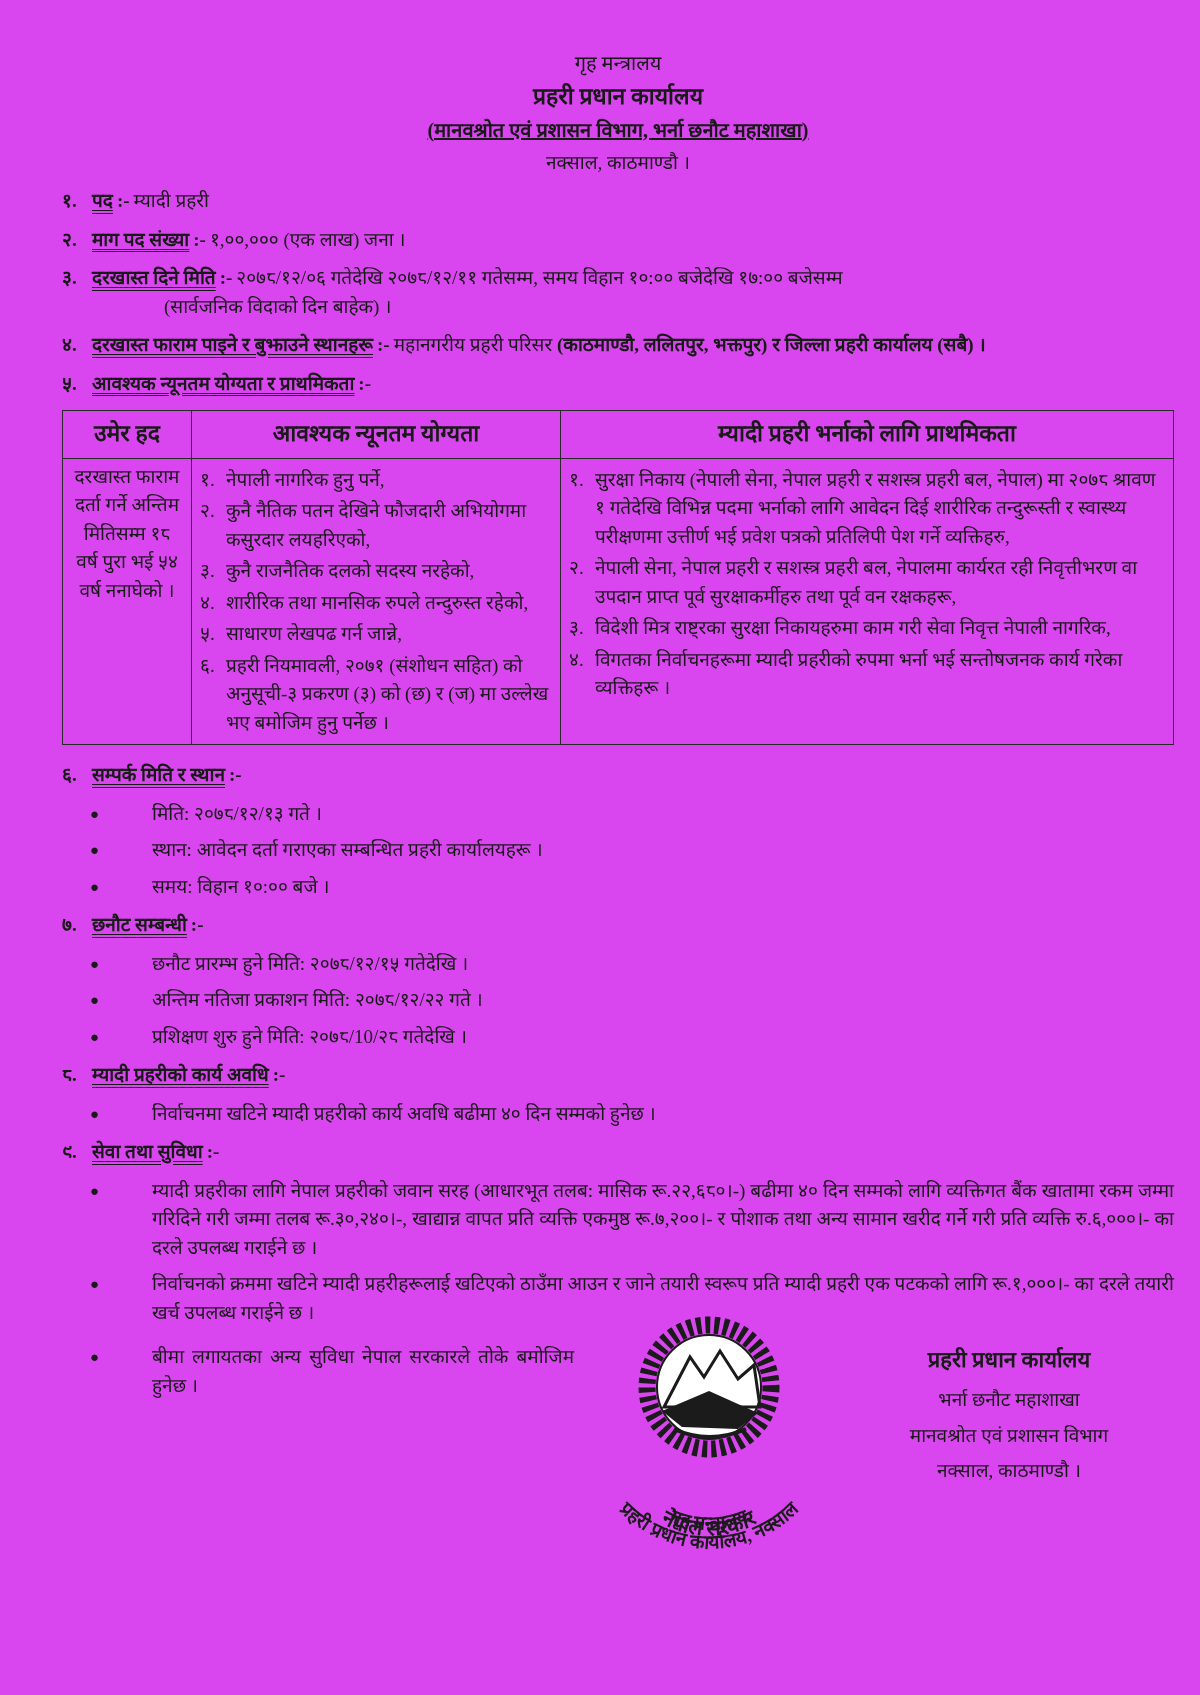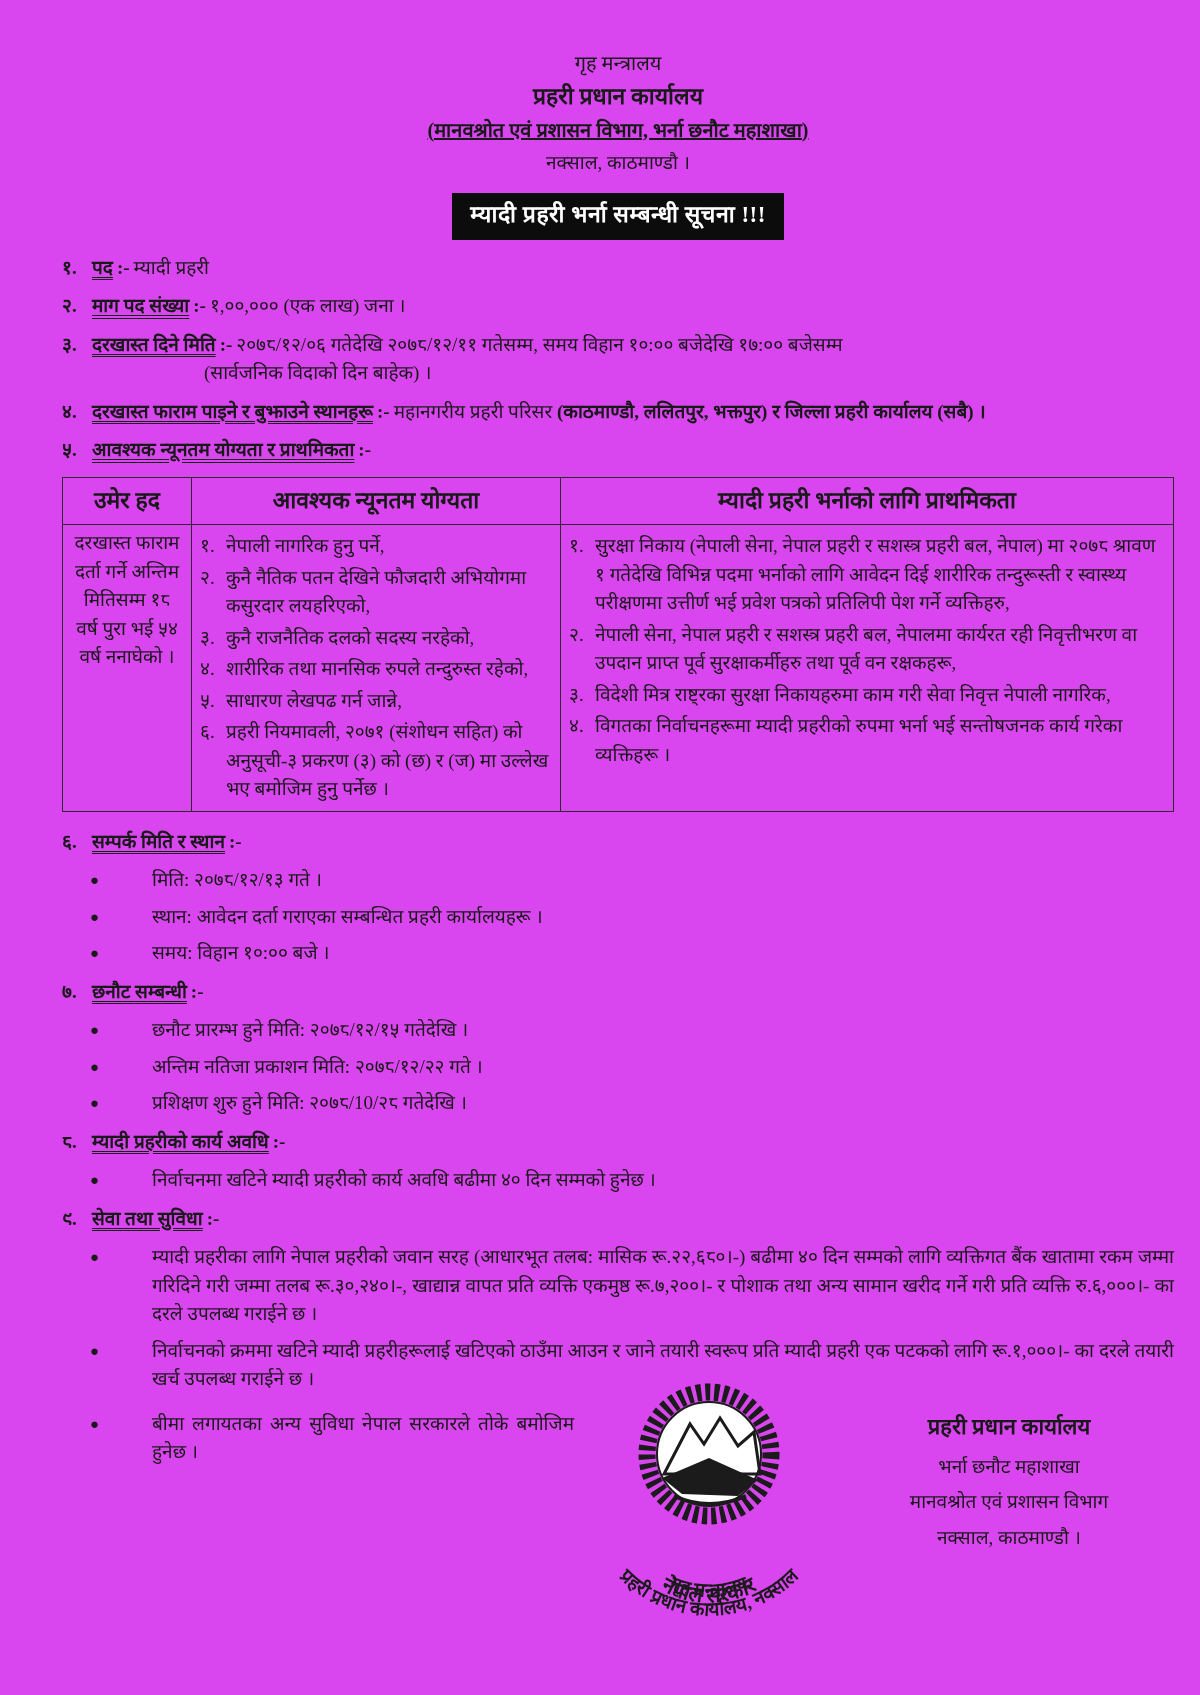--- a/index.html
+++ b/index.html
@@ -22,21 +22,21 @@
   }
   
   .intro{text-align:justify;margin:6px 0 14px 0;}
   .b{font-weight:bold;}
   
   .item{display:flex;margin:10px 0;}
   .inum{flex:0 0 30px;font-weight:bold;}
   .ibody{flex:1;}
   .ihead{font-weight:bold;text-decoration:underline;text-decoration-style:double;text-underline-offset:3px;}
   .isep{font-weight:bold;margin:0 4px 0 4px;}
-  .sub-line{margin-left:112px;}
+  .sub-line{margin-left:72px;}
   
   table.qual{border-collapse:collapse;width:100%;margin:12px 0 16px 0;}
   table.qual th,table.qual td{border:1.5px solid #2a2a2a;vertical-align:top;padding:4px 8px;}
   table.qual th{font-size:23px;font-weight:bold;padding:6px 4px;text-align:center;}
   td.agecell{width:112px;text-align:center;padding:8px 6px;}
   td.qualcell{width:352px;}
   .tl{display:flex;margin:3px 0;}
   .tlnum{flex:0 0 26px;}
   .tltext{flex:1;}
   
@@ -57,23 +57,20 @@
 
 <div class="page">
 
   <div class="hdr">
     <div class="hdr-line1">गृह मन्त्रालय</div>
     <div class="hdr-line2">प्रहरी प्रधान कार्यालय</div>
     <div class="hdr-line3">(मानवश्रोत एवं प्रशासन विभाग, भर्ना छनौट महाशाखा)</div>
     <div class="hdr-line4">नक्साल, काठमाण्डौ ।</div>
   </div>
 
-  <div class="banner-wrap">
-    <span class="banner">म्यादी प्रहरी भर्ना सम्बन्धी सूचना !!!</span>
-  </div>
 
 
   <div class="item">
     <span class="inum">१.</span>
     <span class="ibody"><span class="ihead">पद</span><span class="isep">:-</span><span>म्यादी प्रहरी</span></span>
   </div>
   <div class="item">
     <span class="inum">२.</span>
     <span class="ibody"><span class="ihead">माग पद संख्या</span><span class="isep">:-</span><span>१,००,००० (एक लाख) जना ।</span></span>
   </div>

